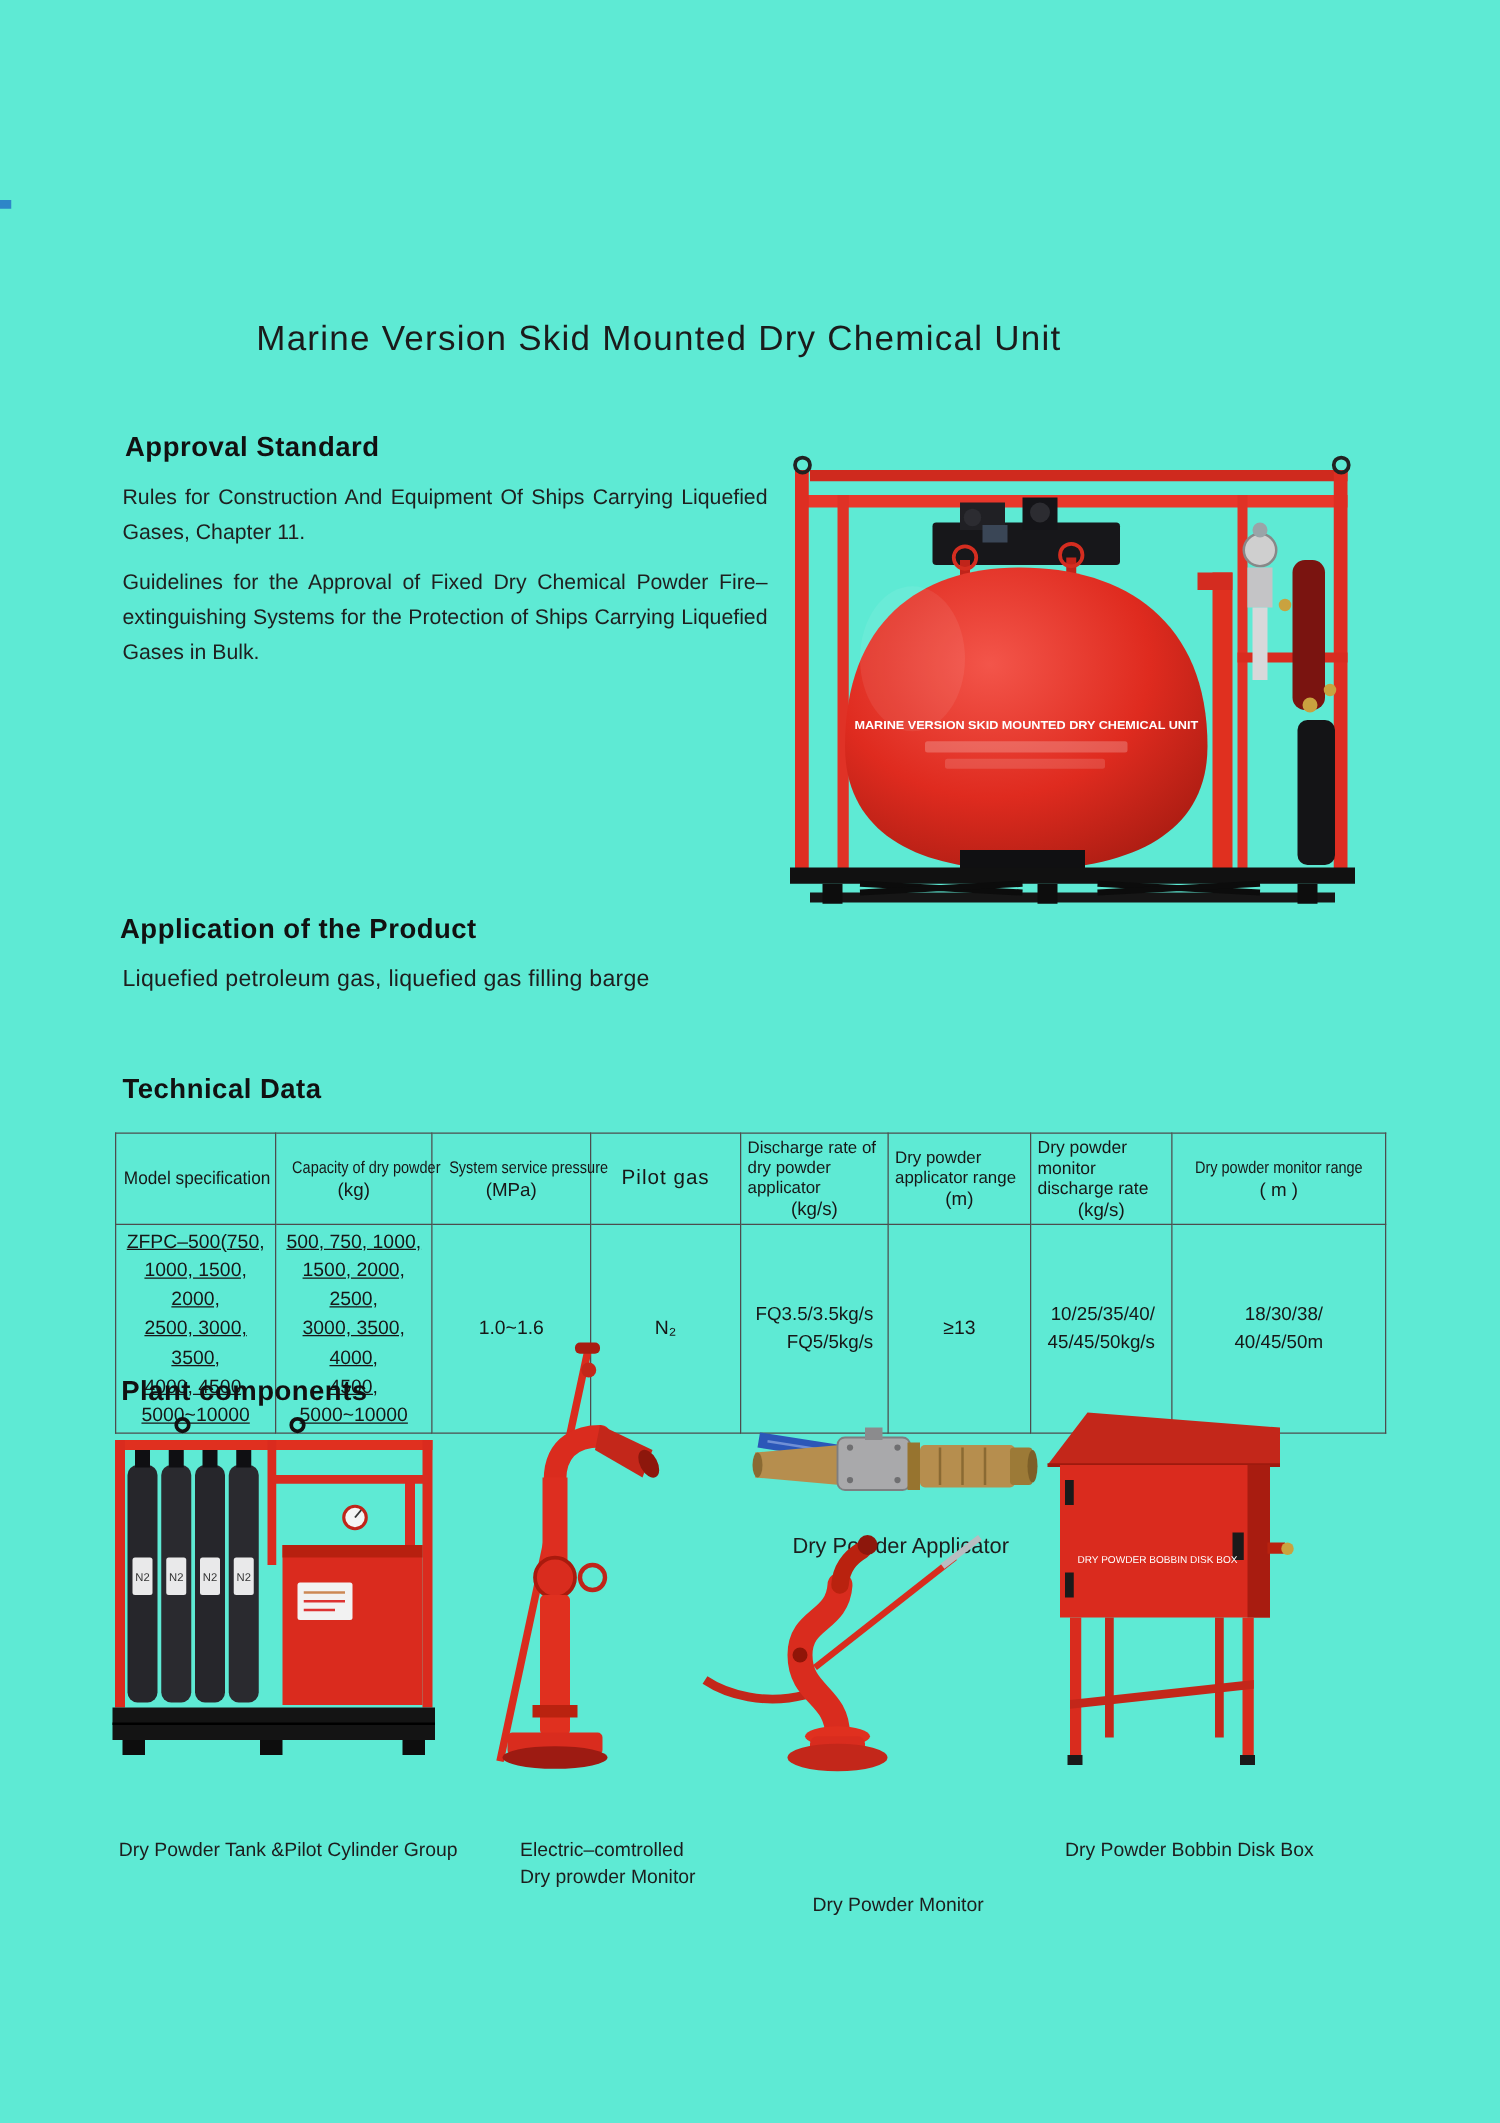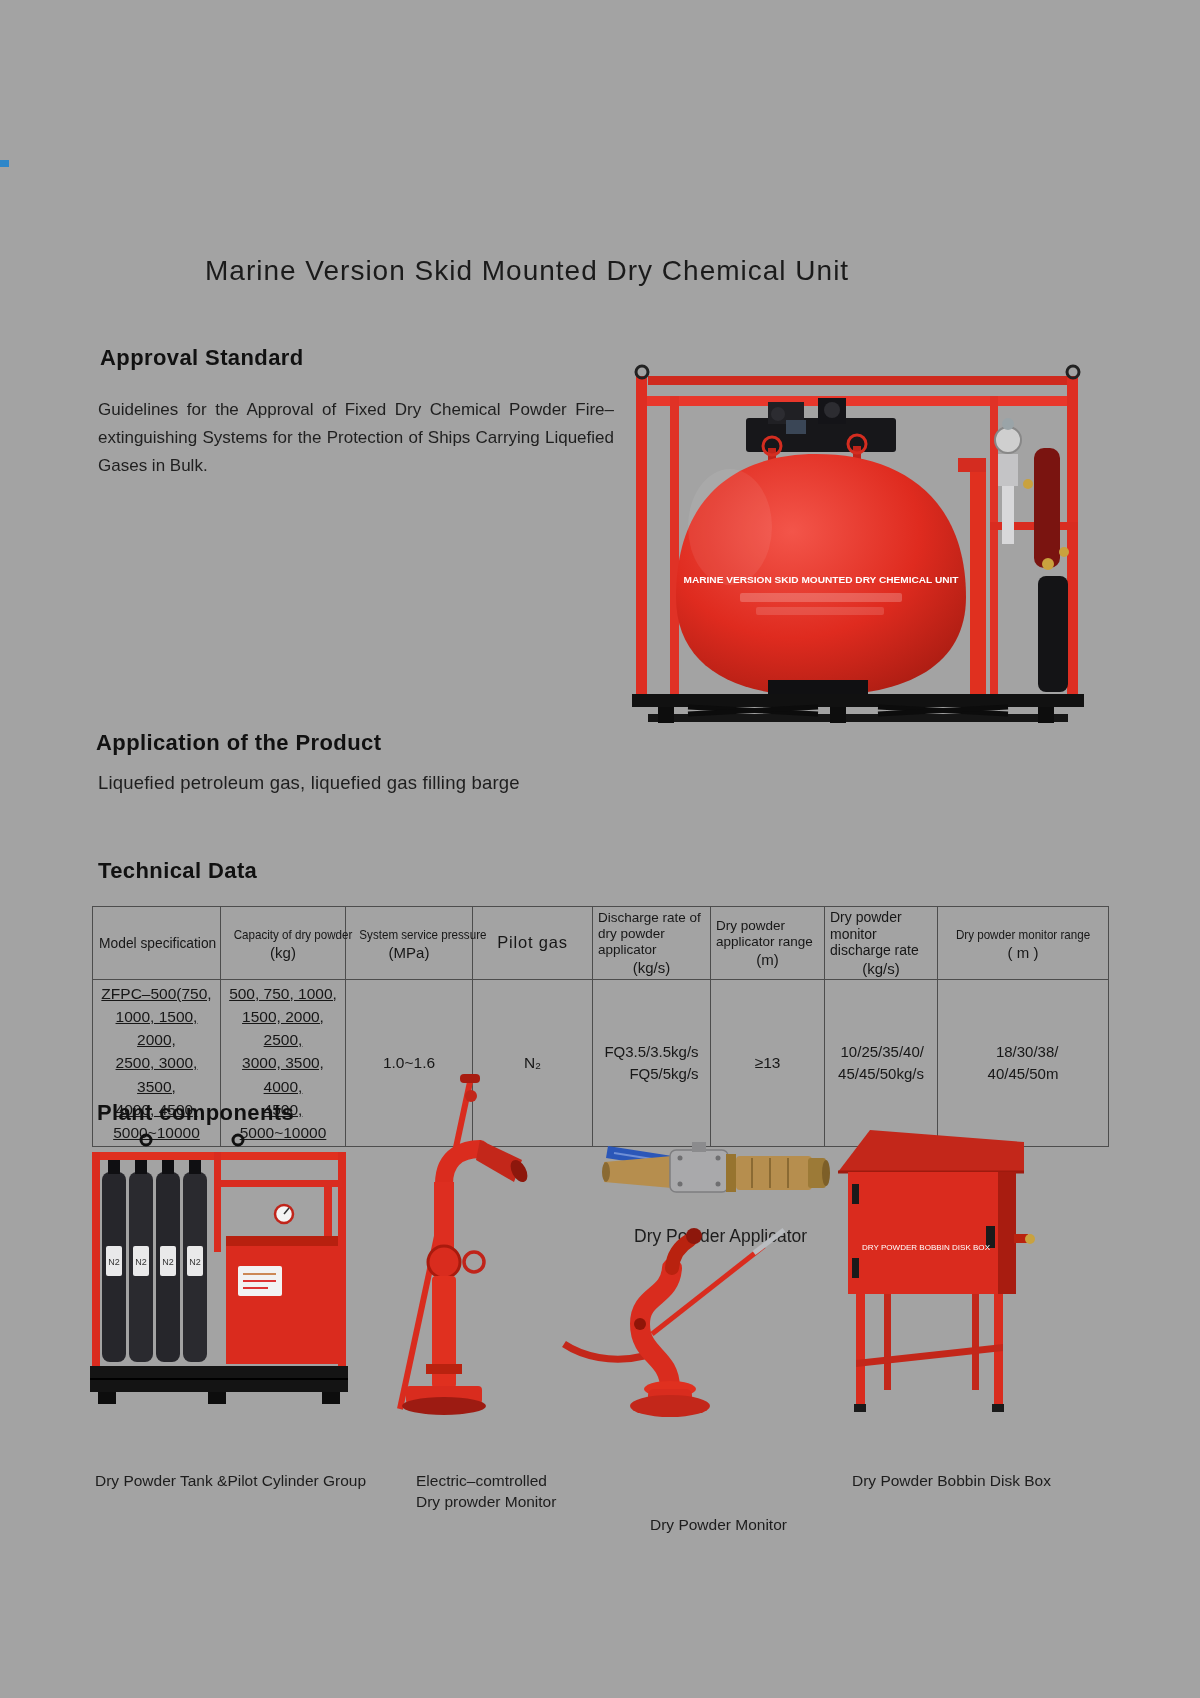--- a/index.html
+++ b/index.html
@@ -1,17 +1,17 @@
 <!DOCTYPE html>
 <html><head>
 <meta charset="utf-8">
 <style>
   html,body{margin:0;padding:0;background:#ffffff;}
   body{font-family:"Liberation Sans","DejaVu Sans",sans-serif;color:#1c1c1c;}
-  #page{position:relative;width:1200px;height:1698px;background:#a3a3a3;overflow:hidden;}
+  #page{position:relative;width:1200px;height:1698px;background:#5eead4;overflow:hidden;}
   .abs{position:absolute;}
   .blue-mark{left:0;top:160px;width:9px;height:7px;background:#2e86c8;}
   .page-title{left:205px;top:255px;font-size:28px;letter-spacing:1px;color:#1b1b1b;white-space:nowrap;}
   .sec-heading{font-size:22px;font-weight:bold;letter-spacing:0.4px;color:#111;white-space:nowrap;}
   .approval-heading{left:100px;top:345px;}
   .approval-body{left:98px;top:384px;width:516px;}
   .approval-body p{margin:0 0 5px 0;font-size:17px;line-height:28px;text-align:justify;color:#1f1f1f;}
   .approval-body p.p3{margin-top:12px;}
   .application-heading{left:96px;top:730px;}
   .application-text{left:98px;top:772px;font-size:18.5px;letter-spacing:0.2px;color:#1e1e1e;}
@@ -47,20 +47,21 @@
 
 <div id="page">
 
   <div class="abs blue-mark"></div>
 
   <div class="abs page-title">Marine Version Skid Mounted Dry Chemical Unit</div>
 
   <div class="abs sec-heading approval-heading">Approval Standard</div>
 
   <div class="abs approval-body">
+    <p>Rules for Construction And Equipment Of Ships Carrying Liquefied Gases, Chapter 11.</p>
     <p class="p3">Guidelines for the Approval of Fixed Dry Chemical Powder Fire–extinguishing Systems for the Protection of Ships Carrying Liquefied Gases in Bulk.</p>
   </div>
 
   <svg class="abs" style="left:618px;top:362px;" width="484" height="364" viewBox="0 0 484 364" role="img">
     <defs>
       <radialGradient id="tg" cx="40%" cy="32%" r="80%">
         <stop offset="0%" stop-color="#f3554a"></stop>
           <stop offset="55%" stop-color="#df2b1f"></stop>
           <stop offset="100%" stop-color="#a51b11"></stop>
       </radialGradient>

